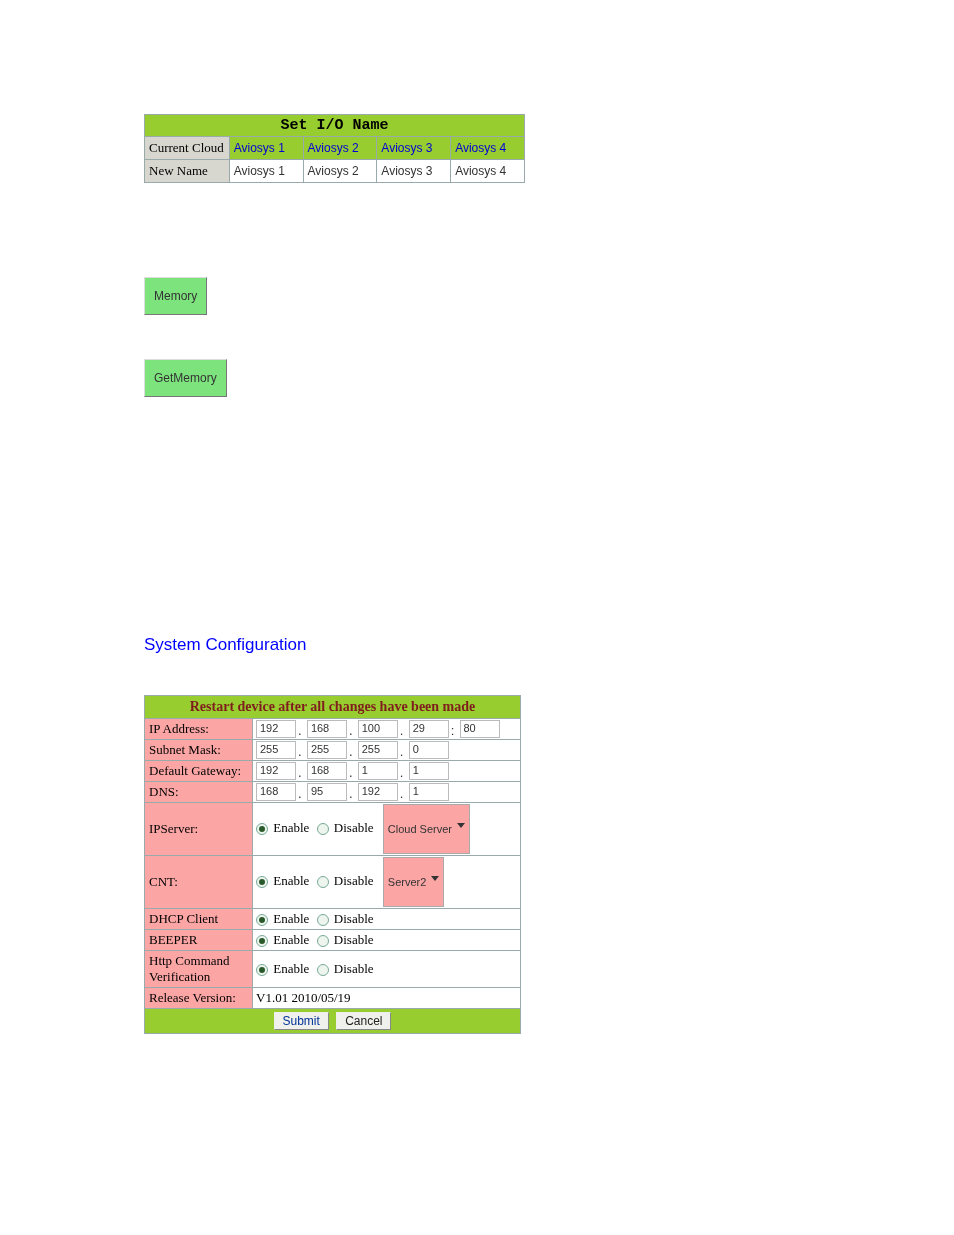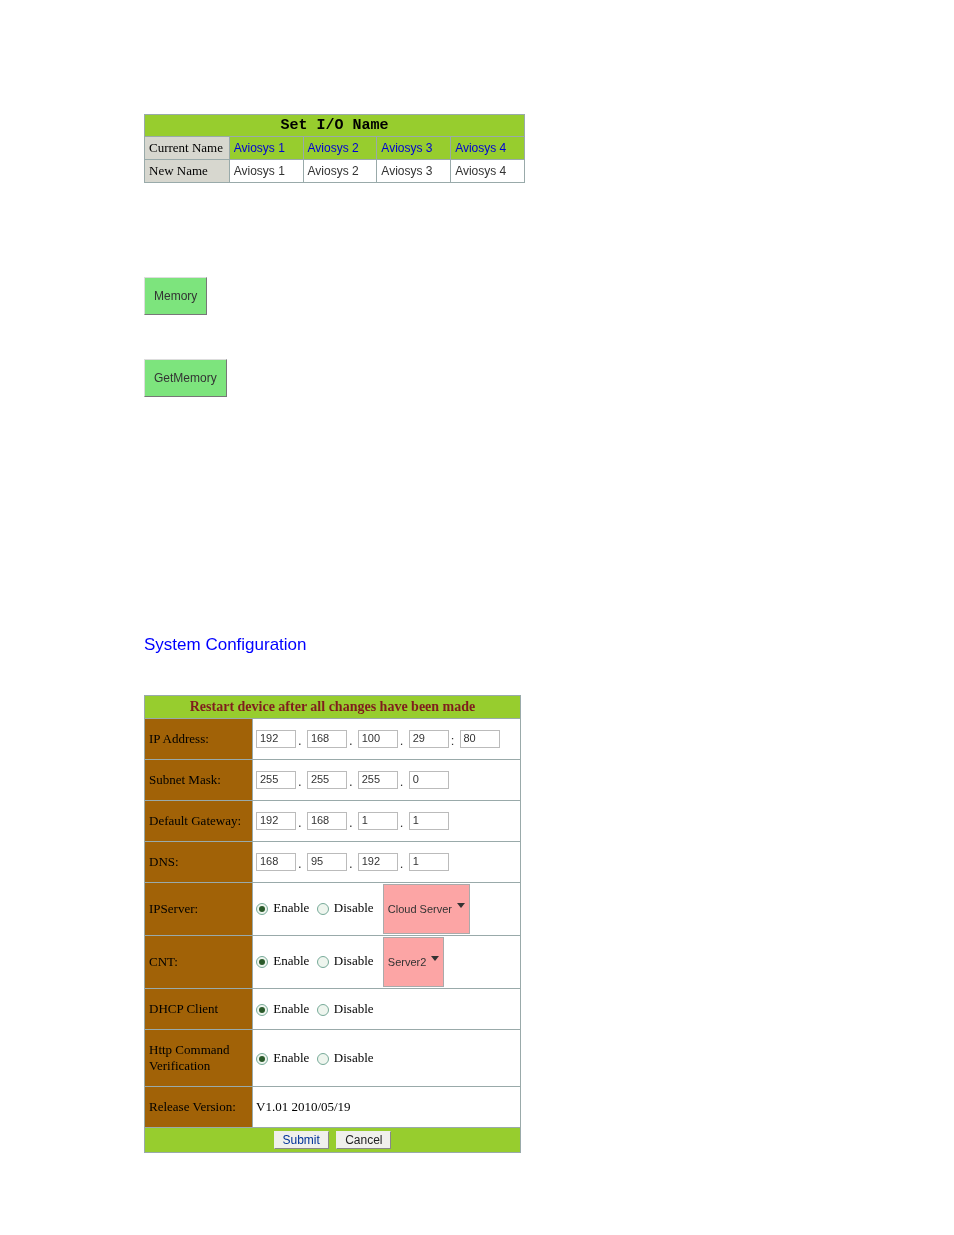--- a/index.html
+++ b/index.html
@@ -100,23 +100,23 @@
     padding: 3px 0;
     text-align: center;
     border: 1px solid #9aa;
   }
   .conf-table td {
     border: 1px solid #9aa;
     font-size: 13px;
     vertical-align: middle;
   }
   .conf-table .lbl {
-    background: #a16207;
-    font-family: "Times New Roman", serif;
-    padding: 12px 4px;
+    background: #fca5a5;
+    font-family: "Times New Roman", serif;
+    padding: 2px 4px;
     width: 108px;
   }
   .conf-table .val {
     background: #fff;
     padding: 1px 3px;
     font-family: "Times New Roman", serif;
   }
   .ipbox {
     display: inline-block;
     width: 40px;
@@ -204,21 +204,21 @@
 <body>
 
 <div class="page">
 
   <table class="io-table">
     <tbody>
         <tr>
       <th colspan="5">Set I/O Name</th>
     </tr>
     <tr>
-      <td class="row-label">Current Name</td>
+      <td class="row-label">Current Cloud</td>
       <td class="cur">Aviosys 1</td>
       <td class="cur">Aviosys 2</td>
       <td class="cur">Aviosys 3</td>
       <td class="cur">Aviosys 4</td>
     </tr>
     <tr>
       <td class="row-label">New Name</td>
       <td class="new">Aviosys 1</td>
       <td class="new">Aviosys 2</td>
       <td class="new">Aviosys 3</td>
@@ -313,20 +313,29 @@
     <tr>
       <td class="lbl">DHCP Client</td>
       <td class="val">
         <span class="radio checked"></span>
         <span class="opt">Enable</span>
         <span class="radio"></span>
         <span class="opt">Disable</span>
       </td>
     </tr>
 
+    <tr>
+      <td class="lbl">BEEPER</td>
+      <td class="val">
+        <span class="radio checked"></span>
+        <span class="opt">Enable</span>
+        <span class="radio"></span>
+        <span class="opt">Disable</span>
+      </td>
+    </tr>
 
     <tr>
       <td class="lbl">Http Command Verification</td>
       <td class="val">
         <span class="radio checked"></span>
         <span class="opt">Enable</span>
         <span class="radio"></span>
         <span class="opt">Disable</span>
       </td>
     </tr>

